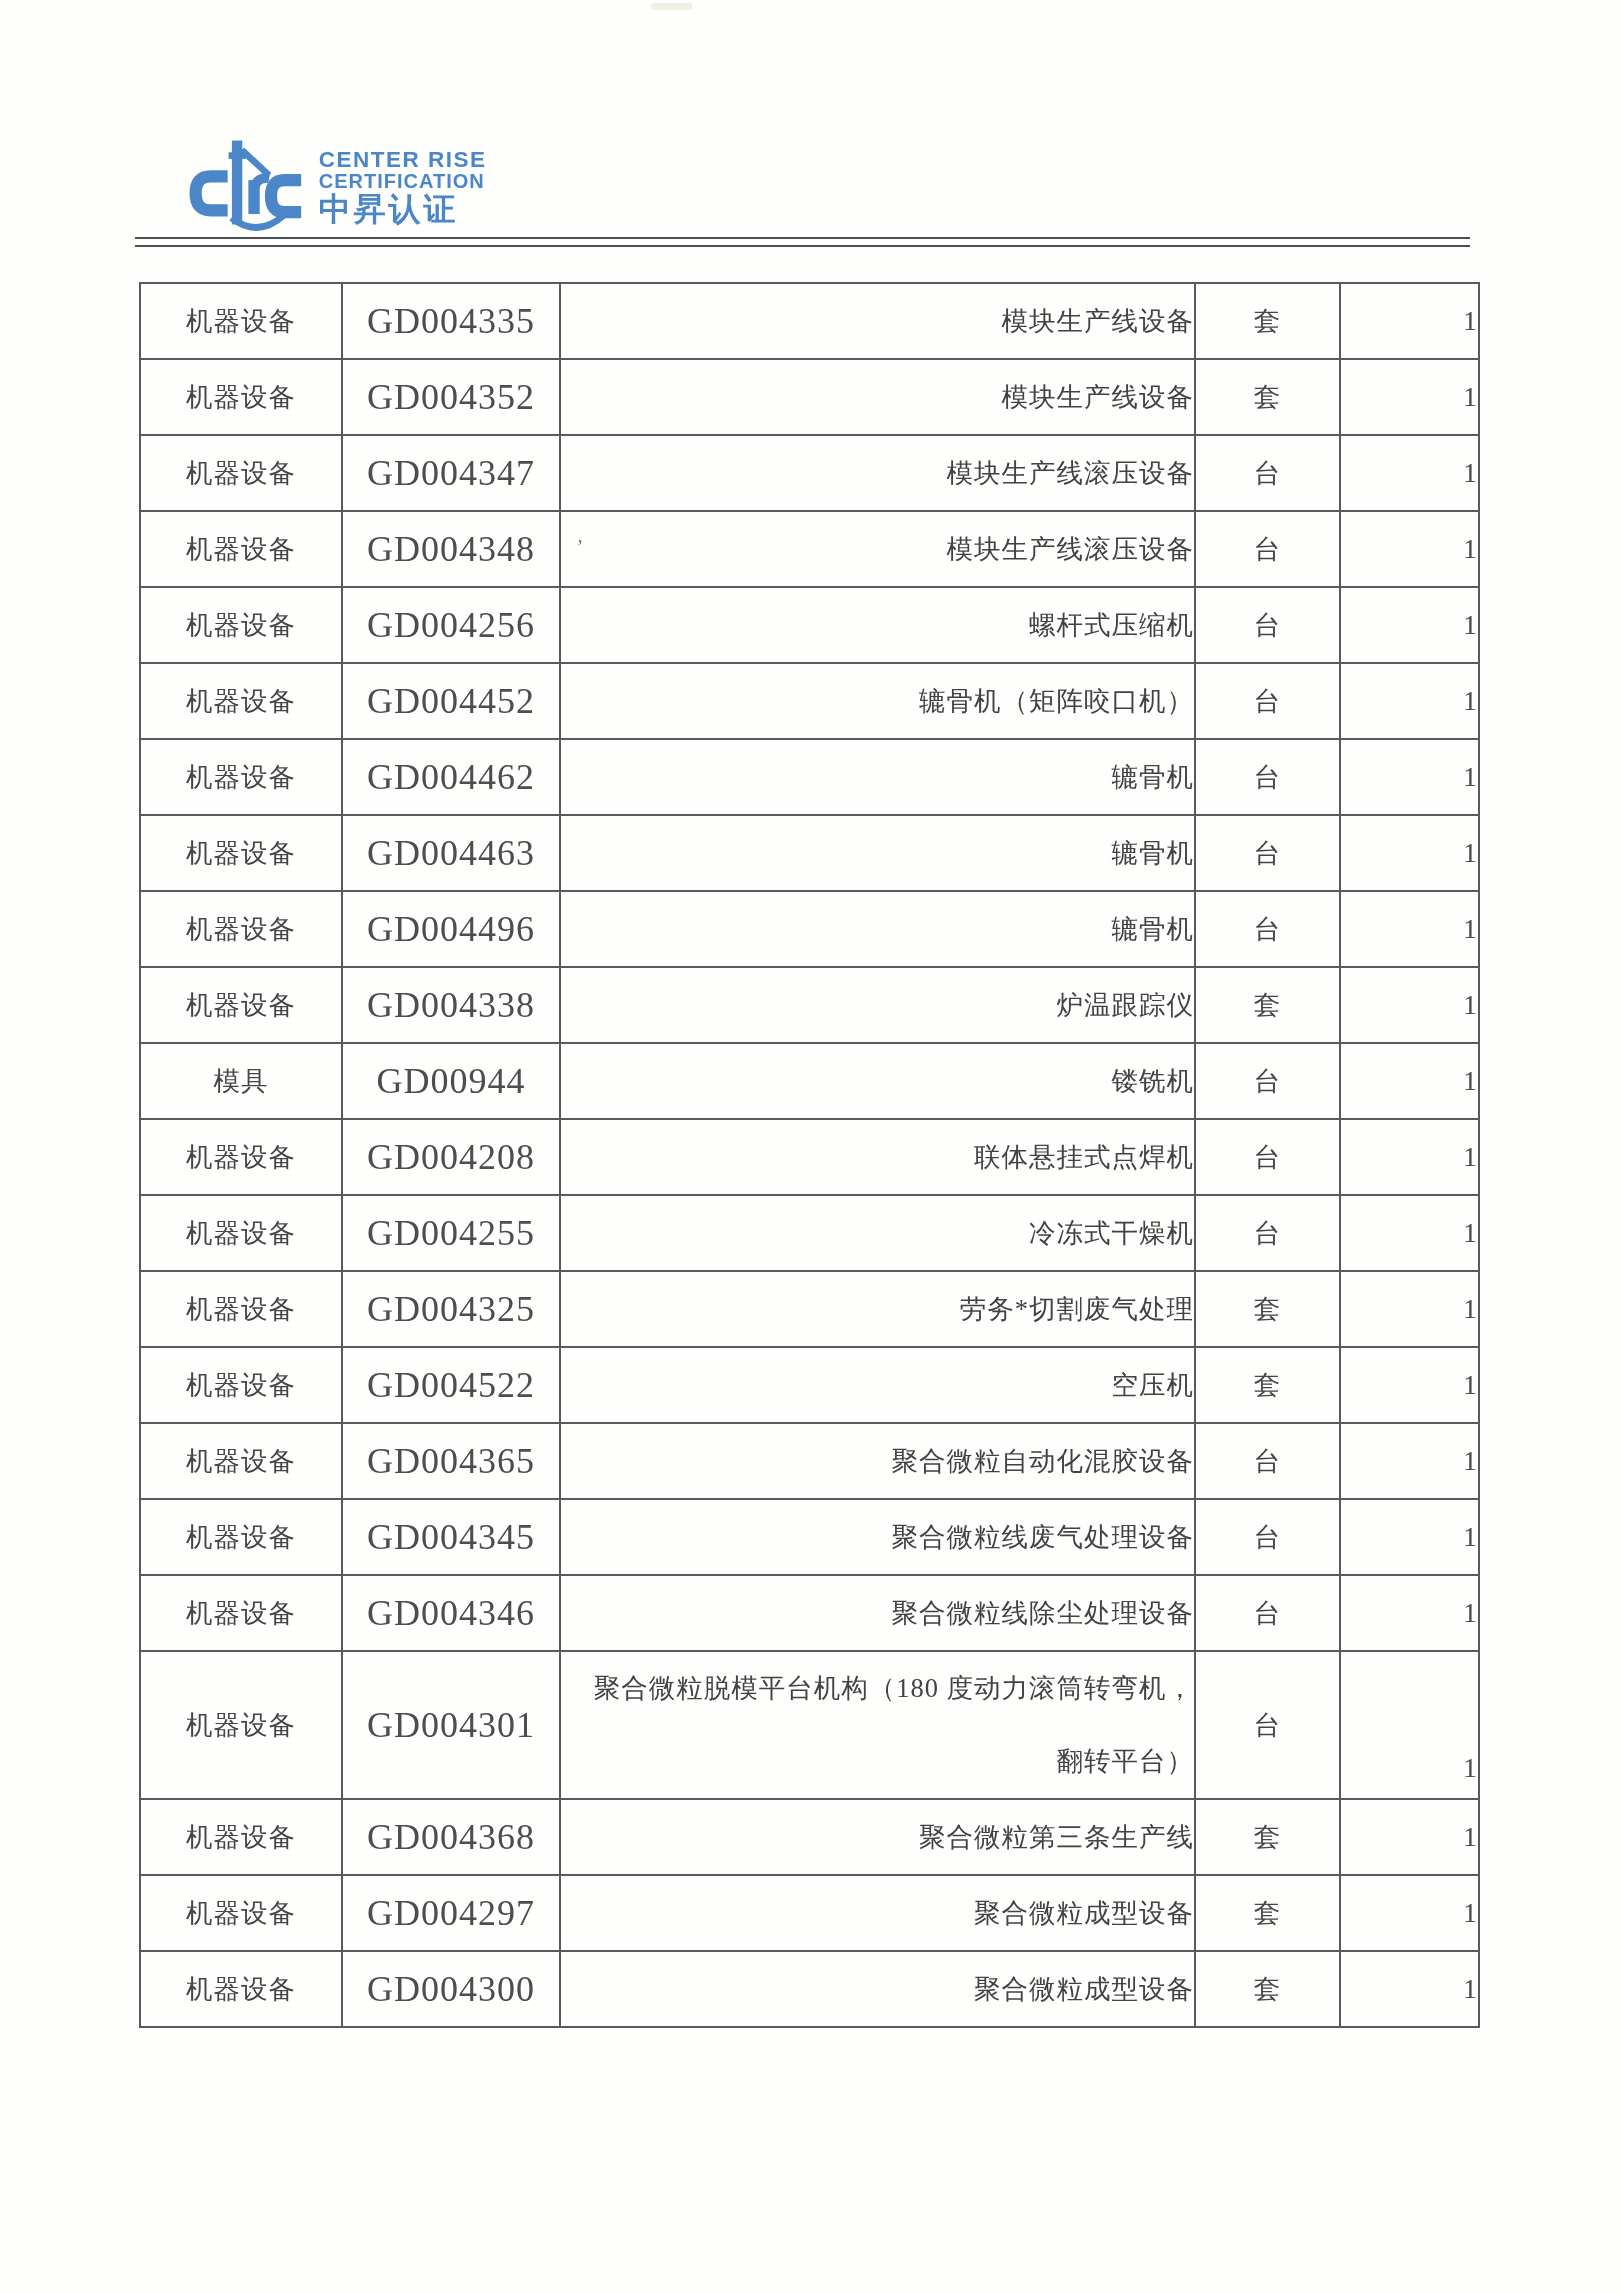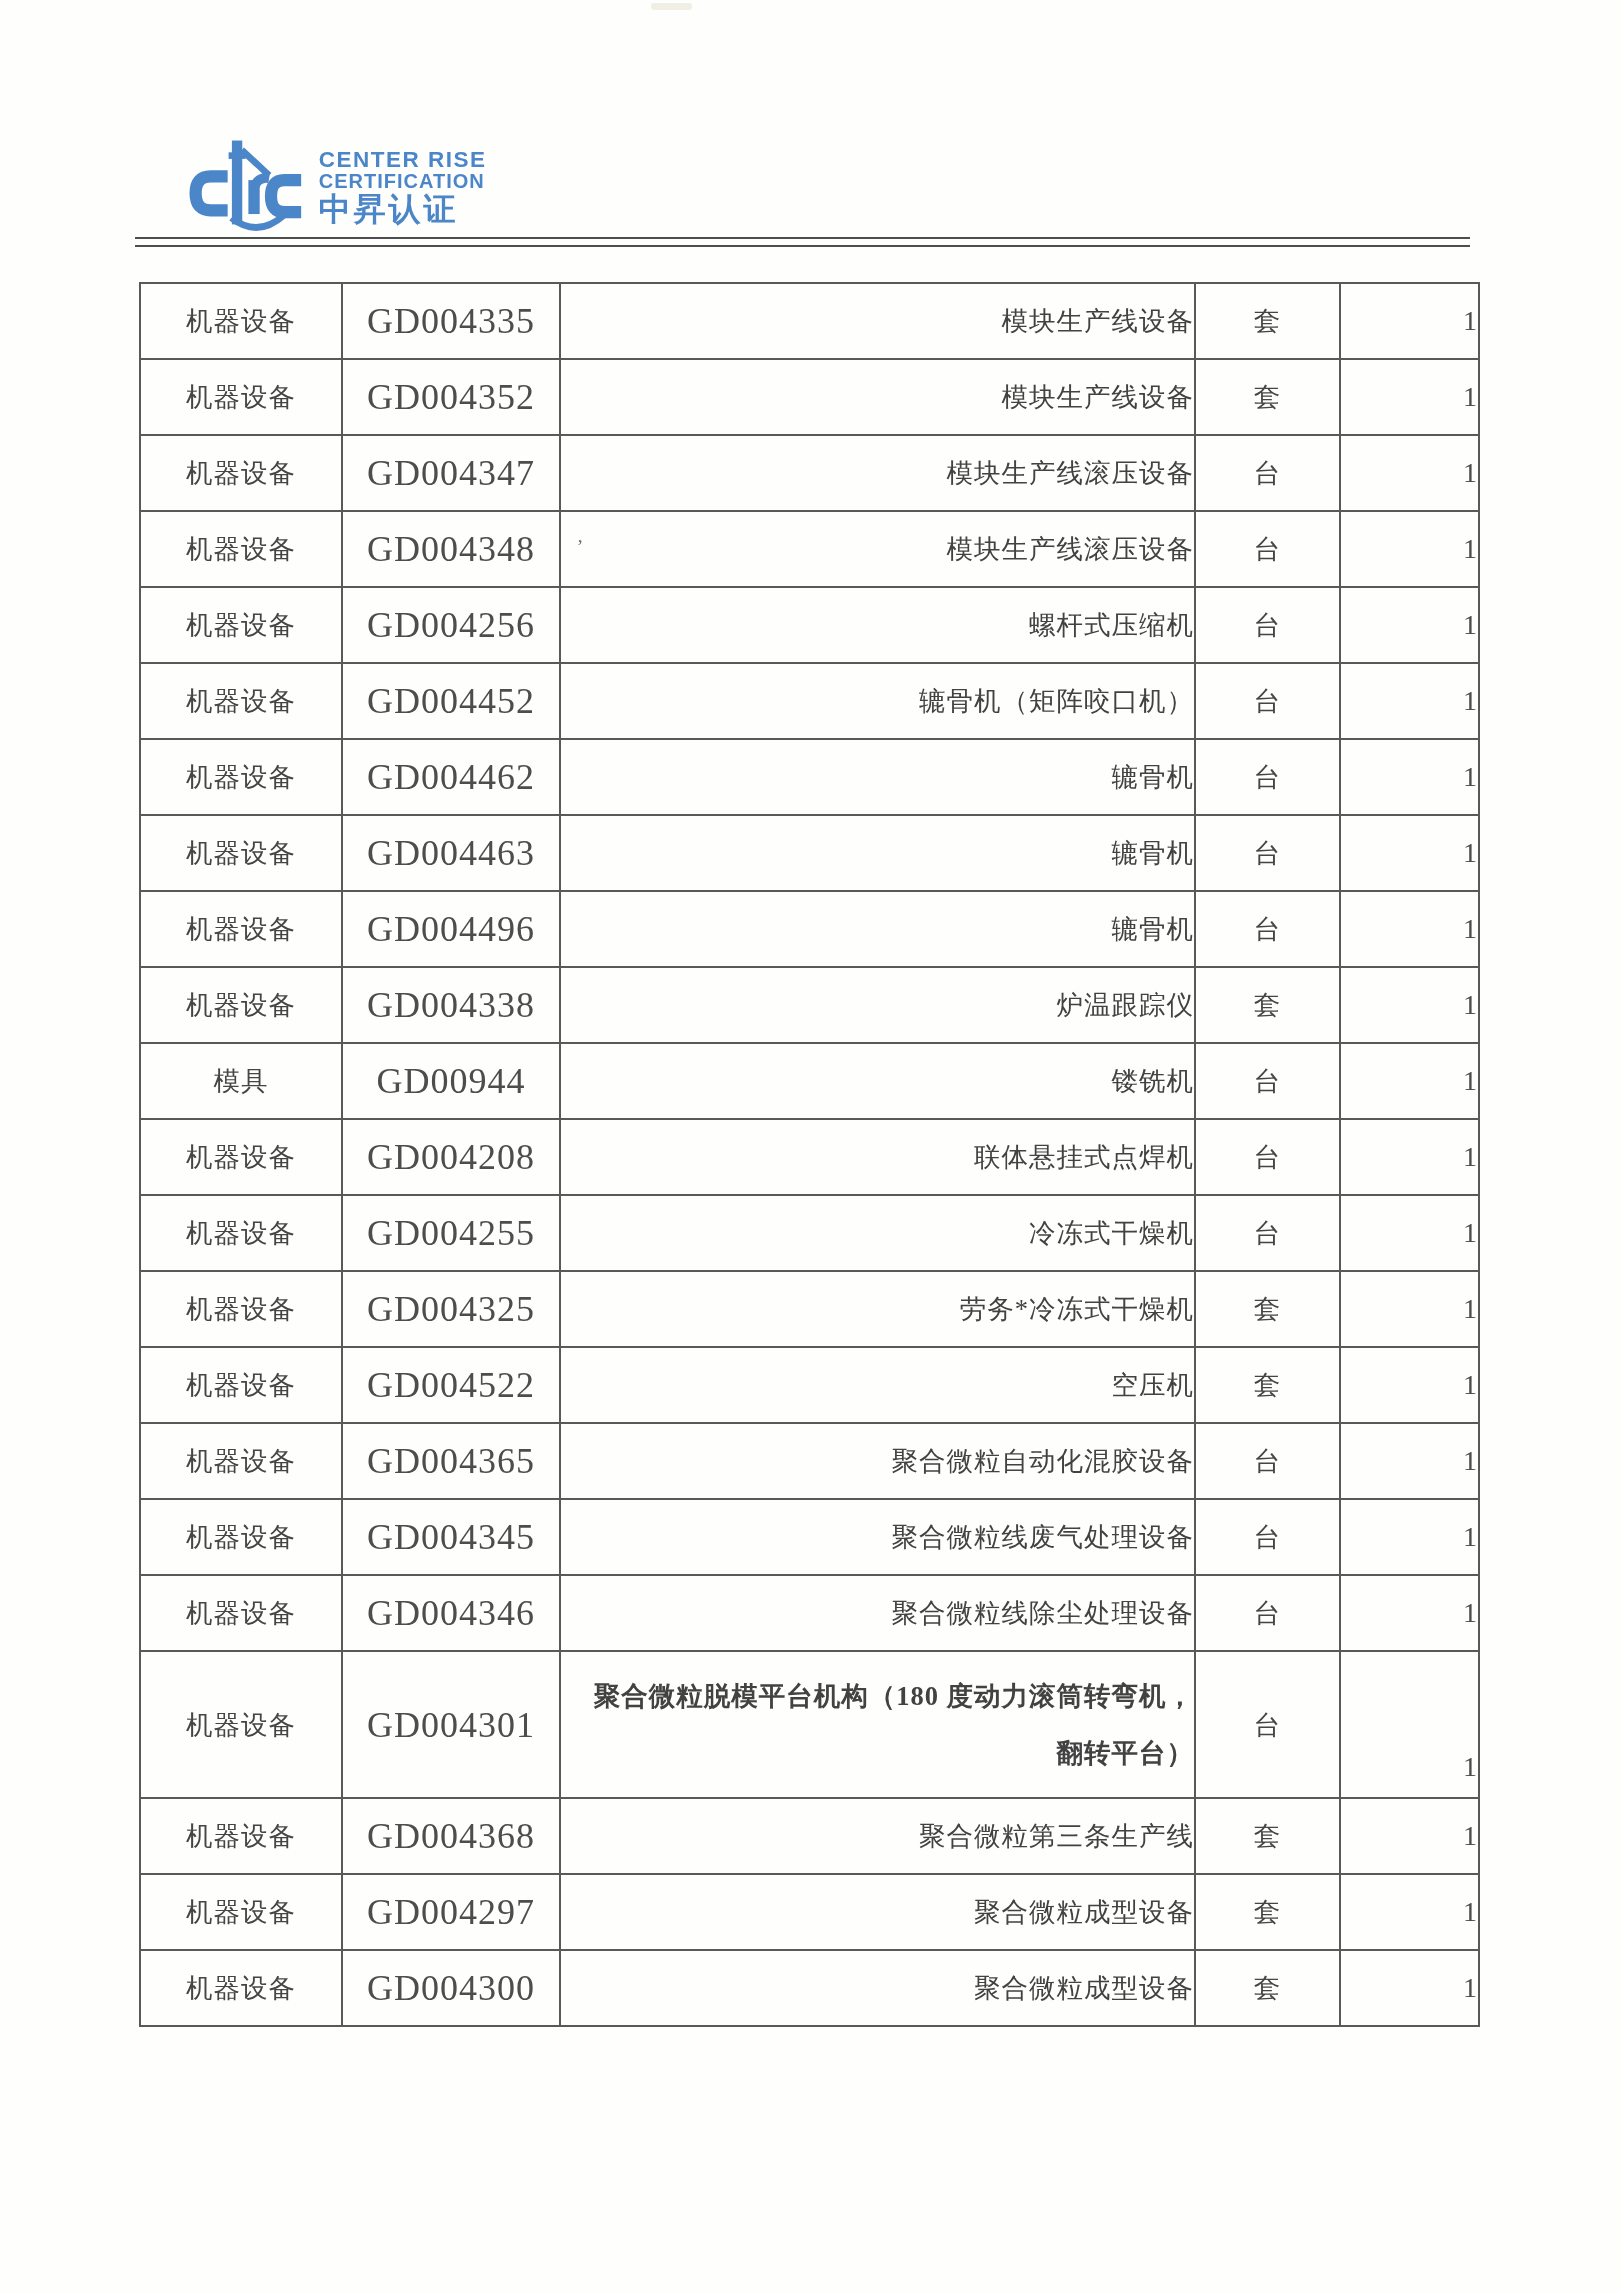--- a/index.html
+++ b/index.html
@@ -39,21 +39,21 @@
     padding:0;
     letter-spacing:1px;
   }
   tr.equip-row{height:76px;}
   tr.equip-row.tall{height:147px;}
   td.cat-cell{text-align:center;}
   td.code-cell{text-align:center;font-size:36px;letter-spacing:1.5px;color:#4d4d4d;}
   td.desc-cell{text-align:right;padding-left:65px;white-space:pre-line;position:relative;color:#424242;}
   td.unit-cell{text-align:center;}
   td.qty-cell{text-align:right;padding-right:21.6px;font-size:28px;color:#4d4d4d;}
-  tr.tall td.desc-cell{line-height:57px;font-weight:bold;}
+  tr.tall td.desc-cell{line-height:73px;}
   tr.tall td.qty-cell{vertical-align:bottom;padding-bottom:13.7px;}
   .pre-mark{
     position:absolute;left:15.7px;top:50%;transform:translateY(-60%);
     font-size:19.6px;color:#6a6a6a;letter-spacing:0;
   }
 </style>
 </head>
 <body>
 
 <div class="scan-smudge"></div>
@@ -181,21 +181,21 @@
       <tr class="equip-row">
     <td class="cat-cell">机器设备</td>
     <td class="code-cell">GD004255</td>
     <td class="desc-cell">冷冻式干燥机</td>
     <td class="unit-cell">台</td>
     <td class="qty-cell">1</td>
   </tr>
       <tr class="equip-row">
     <td class="cat-cell">机器设备</td>
     <td class="code-cell">GD004325</td>
-    <td class="desc-cell">劳务*冷冻式干燥机</td>
+    <td class="desc-cell">劳务*切割废气处理</td>
     <td class="unit-cell">套</td>
     <td class="qty-cell">1</td>
   </tr>
       <tr class="equip-row">
     <td class="cat-cell">机器设备</td>
     <td class="code-cell">GD004522</td>
     <td class="desc-cell">空压机</td>
     <td class="unit-cell">套</td>
     <td class="qty-cell">1</td>
   </tr>

